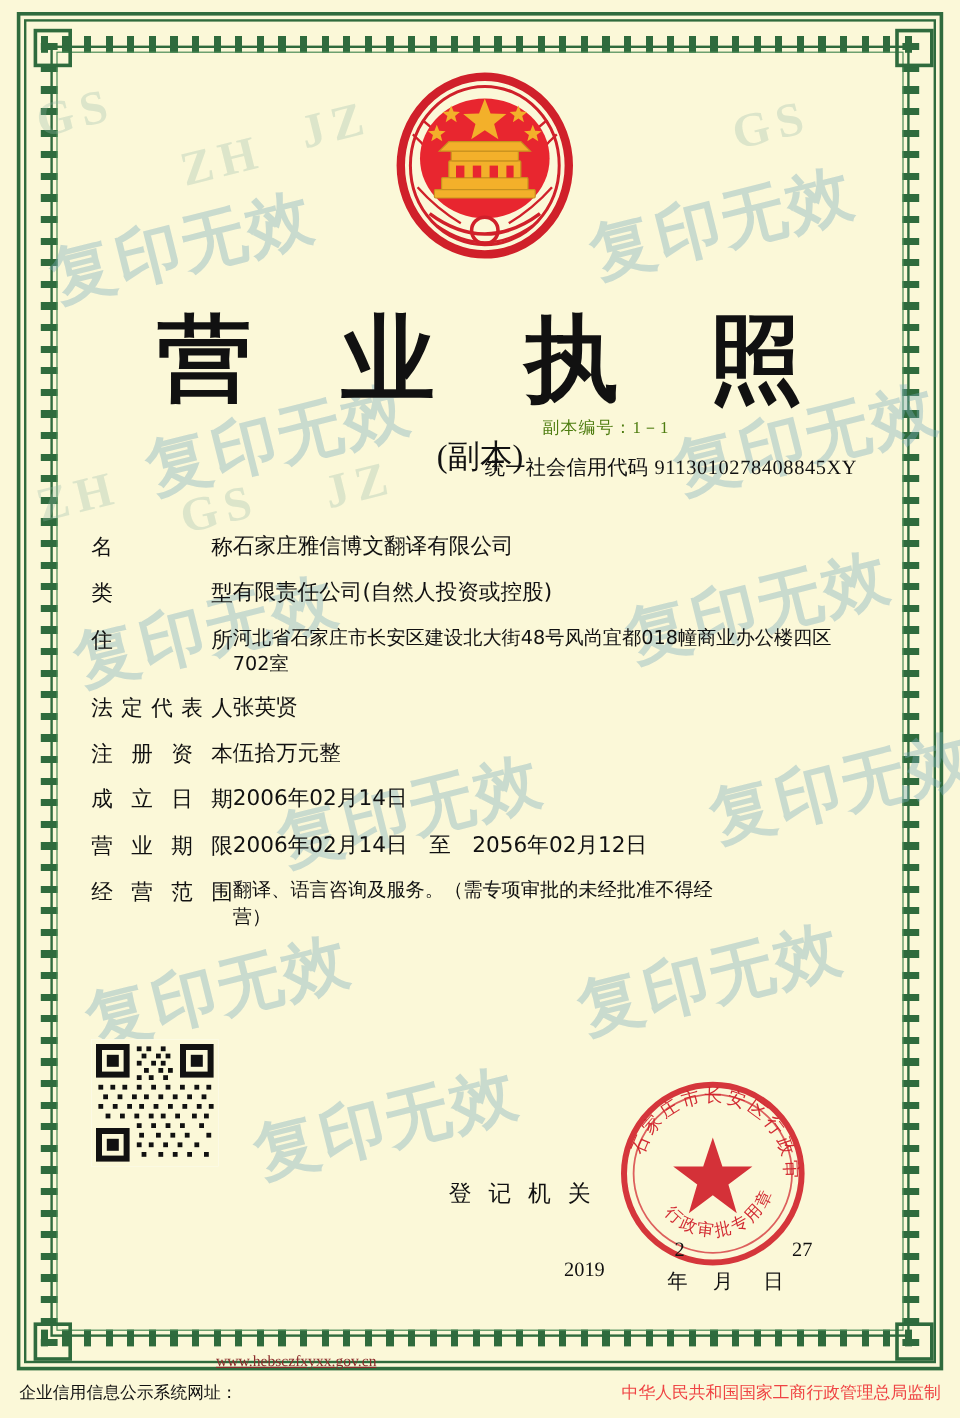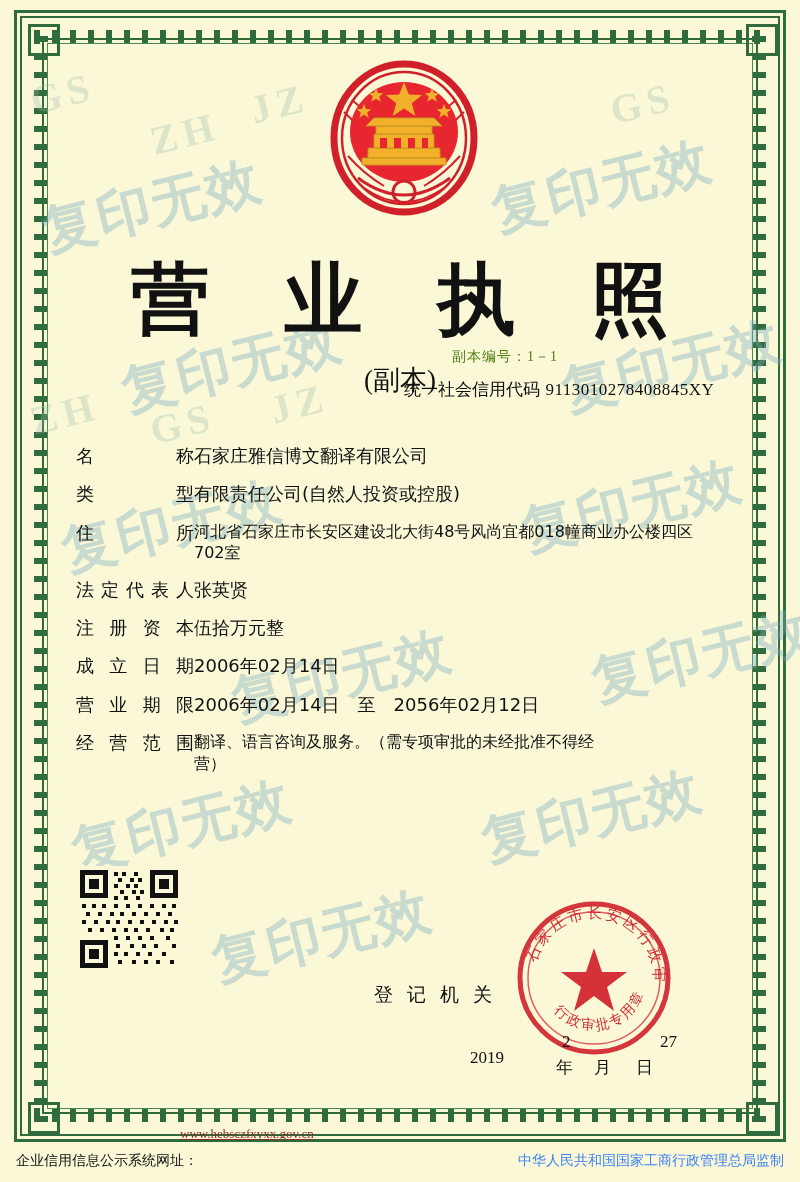--- a/index.html
+++ b/index.html
@@ -242,21 +242,21 @@
     position: absolute;
     left: 16px; top: 1152px;
     font-size: 14px;
     color: #111;
     font-family: "DejaVu Sans", sans-serif;
   }
   .bottom-right {
     position: absolute;
     right: 16px; top: 1152px;
     font-size: 14px;
-    color: #3b82f6;
+    color: #ef4444;
     font-family: "DejaVu Sans", sans-serif;
   }
 </style>
 </head>
 <body>
 
 <div class="page">
 
   <div class="frame-outer"></div>
   <div class="frame-key"></div>

